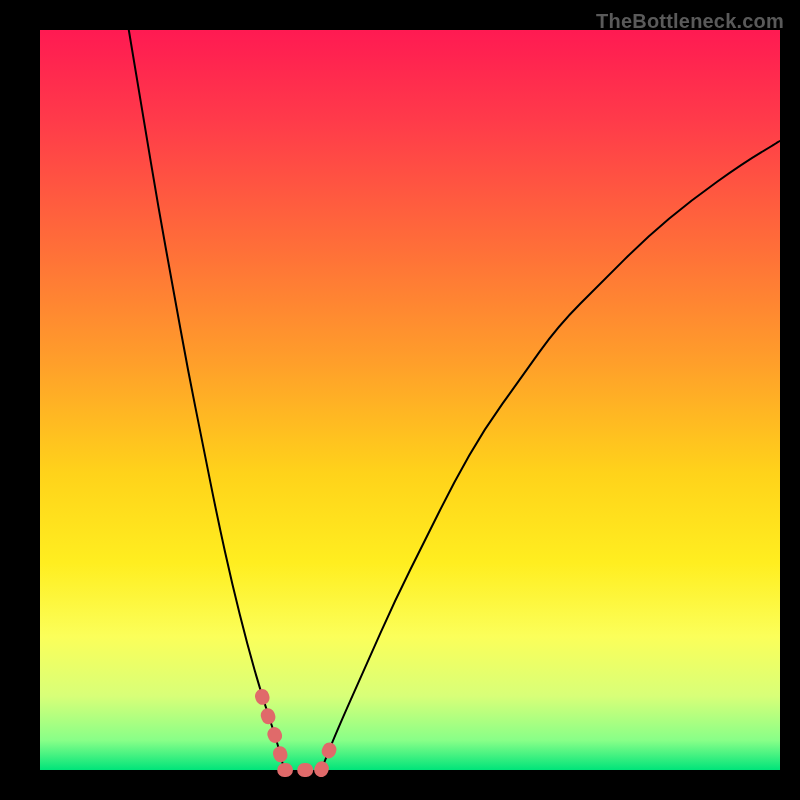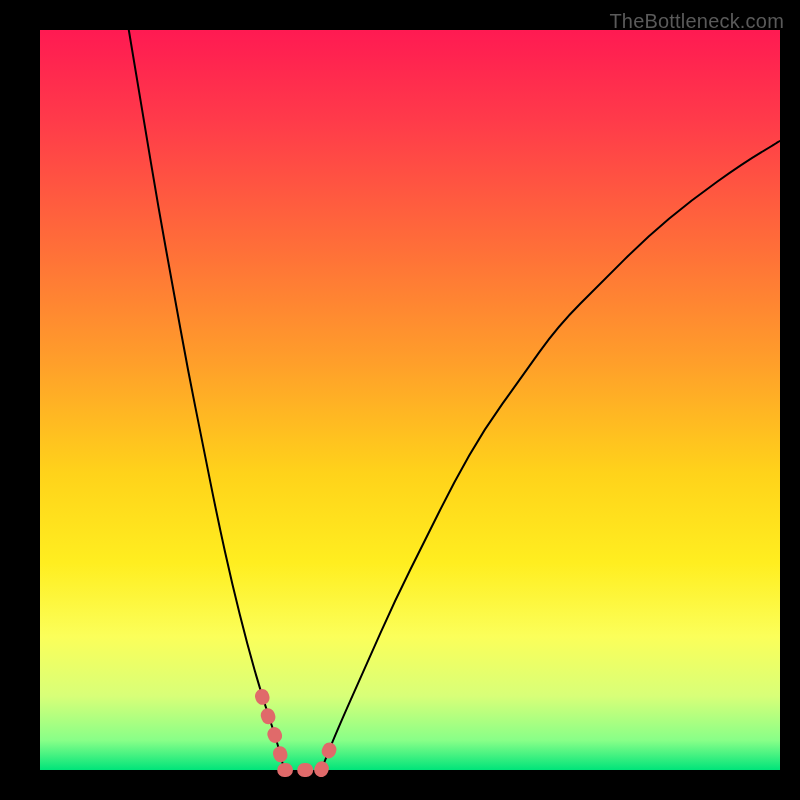--- a/index.html
+++ b/index.html
@@ -17,21 +17,21 @@
     top: 0;
     width: 800px;
     height: 800px;
     background: #000;
   }
   .watermark {
     position: absolute;
     top: 10px;
     right: 16px;
     font-size: 20px;
-    font-weight: 400;
+    font-weight: 700;
     color: #5a5a5a;
     letter-spacing: 0.2px;
     user-select: none;
   }
   svg {
     position: absolute;
     left: 0;
     top: 0;
   }
 </style>

